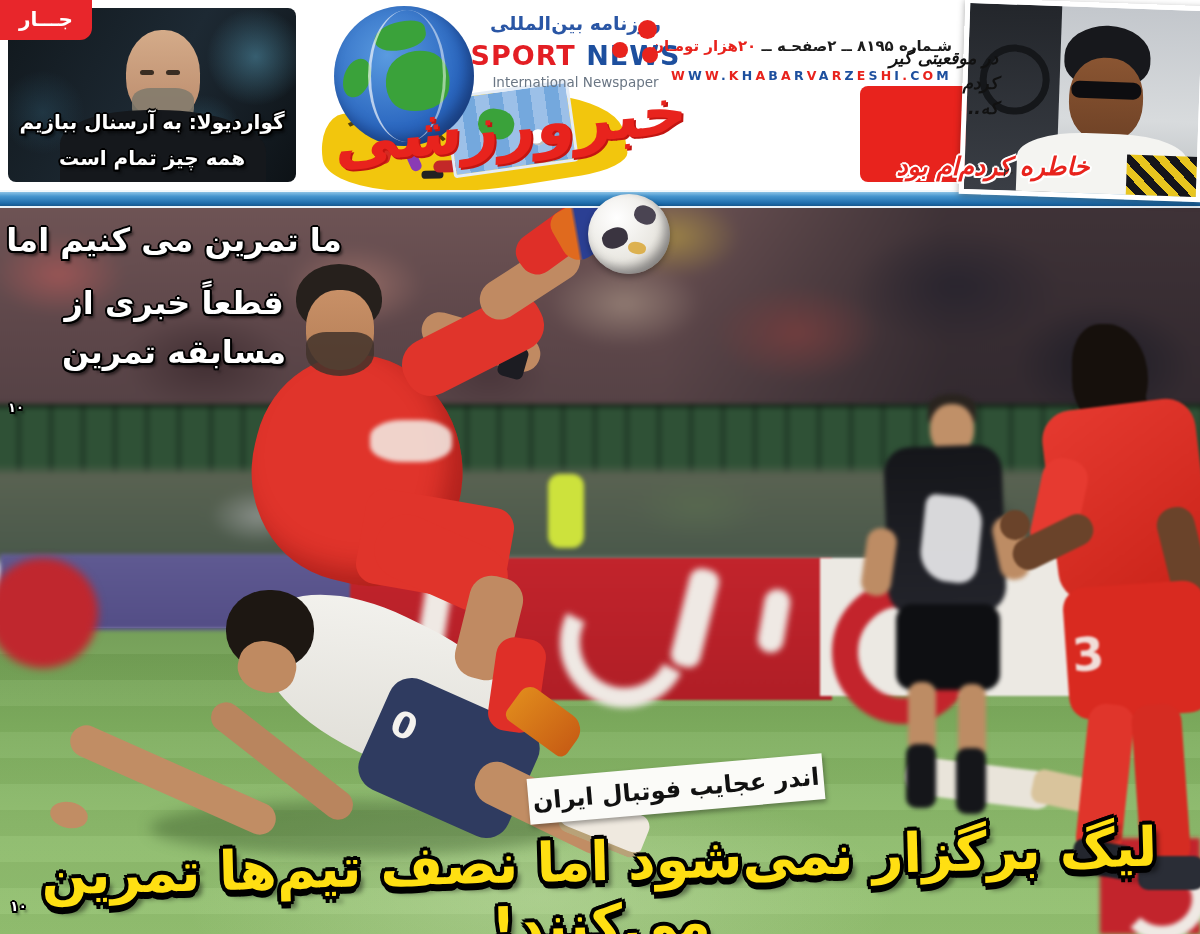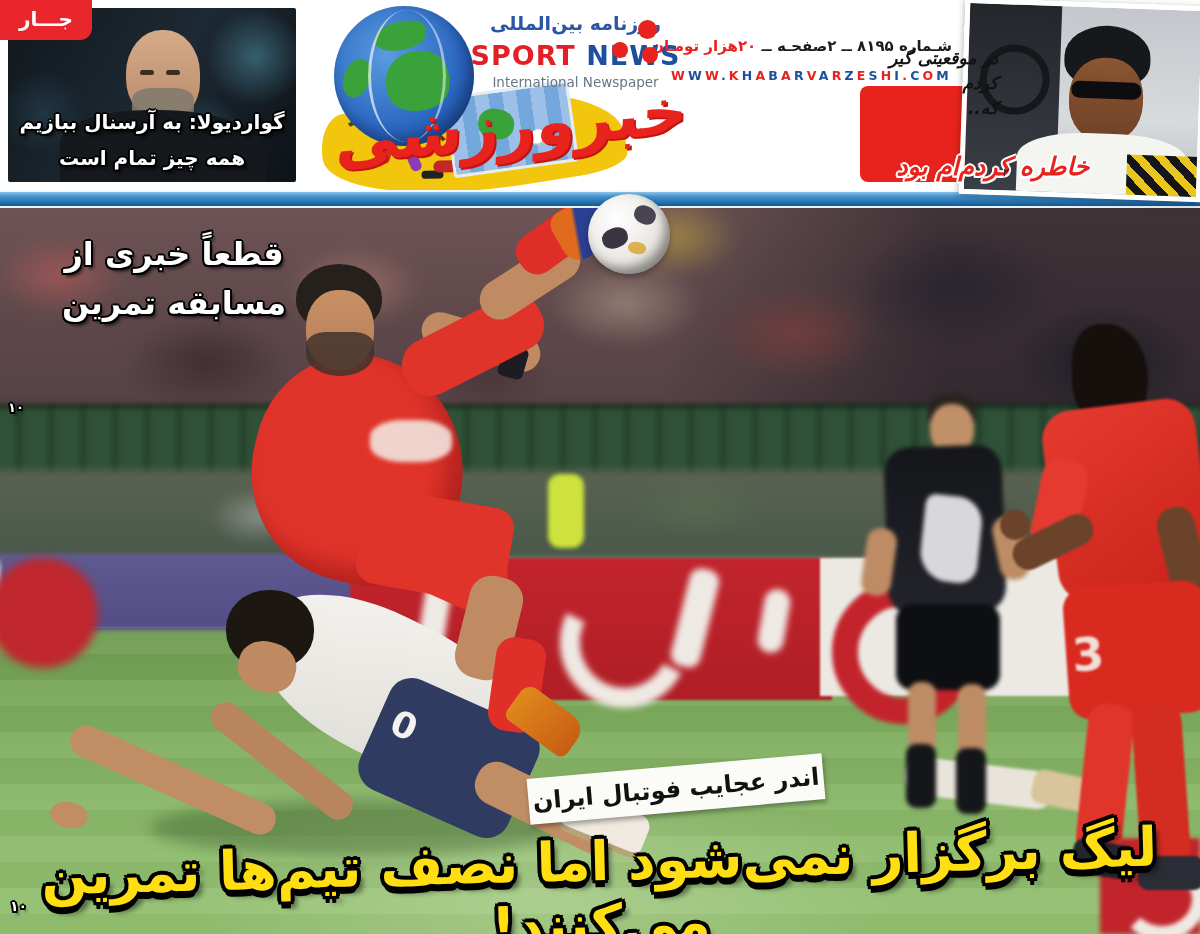--- a/index.html
+++ b/index.html
@@ -25,21 +25,21 @@
   .photo{position:absolute;left:0;top:208px;width:1200px;height:726px;}
   .photo-bg{position:absolute;left:0;top:0;width:1200px;height:726px;overflow:hidden;}
 </style>
 </head>
 <body>
 
 <div class="page">
 
   <div class="abs" style="left:0;top:0;width:1200px;height:190px;background:#fff;">
 
-    <div class="abs" style="left:8px;top:8px;width:288px;height:174px;overflow:hidden;border-radius:2px;
+    <div class="abs" style="left:8px;top:8px;width:288px;height:174px;overflow:hidden;border-radius:8px;
                 background:
                  radial-gradient(70px 70px at 86% 28%, rgba(94,170,200,.45), transparent 70%),
                  radial-gradient(55px 55px at 68% 72%, rgba(70,140,170,.32), transparent 70%),
                  radial-gradient(60px 60px at 12% 60%, rgba(60,120,150,.25), transparent 70%),
                  linear-gradient(120deg,#11181d,#1d2933 52%,#0d1216);">
       <div class="abs" style="left:118px;top:22px;width:74px;height:90px;border-radius:48% 48% 42% 46%;
                   background:linear-gradient(180deg,#d4ab89,#bb8b6c);"></div>
       <div class="abs" style="left:132px;top:62px;width:14px;height:5px;background:#3a2d22;border-radius:3px;box-shadow:26px 0 0 #3a2d22;"></div>
       <div class="abs" style="left:124px;top:80px;width:62px;height:40px;border-radius:30% 30% 48% 48%;background:#837b6d;opacity:.9;"></div>
       <div class="abs" style="left:52px;top:102px;width:206px;height:80px;border-radius:42% 52% 0 0;background:#15181c;"></div>
@@ -245,20 +245,21 @@
 
     <div class="abs" style="left:588px;top:-14px;width:82px;height:80px;border-radius:50%;z-index:6;
                 background:radial-gradient(circle at 35% 30%, #ffffff, #e9e7e1 55%, #b9b5ab 85%);
                 box-shadow:inset -5px -6px 10px rgba(40,40,50,.4), 0 3px 6px rgba(0,0,0,.3);">
       <div class="abs" style="left:14px;top:34px;width:26px;height:20px;background:#3a3440;border-radius:45%;transform:rotate(-18deg);"></div>
       <div class="abs" style="left:46px;top:12px;width:22px;height:18px;background:#4a4452;border-radius:45%;transform:rotate(22deg);"></div>
       <div class="abs" style="left:40px;top:48px;width:18px;height:12px;background:#d8a22a;border-radius:45%;transform:rotate(10deg);opacity:.8;"></div>
     </div>
 
     <div class="abs ctr rtl ol-k" style="left:0;top:8px;width:348px;font-size:32px;font-weight:bold;color:#fff;line-height:49px;z-index:10;">
+      <span class="headline-line">ما تمرین می کنیم اما</span>
       <span class="headline-line" style="margin-top:14px;display:block;">قطعاً خبری از</span>
       <span class="headline-line">مسابقه تمرین</span>
     </div>
     <div class="abs ol-k" style="left:8px;top:192px;font-size:13px;color:#fff;font-weight:bold;z-index:10;">۱۰</div>
 
     <div class="abs ctr rtl" style="left:528px;top:558px;width:296px;height:46px;line-height:46px;background:#fbfbf8;
                 transform:rotate(-5deg);box-shadow:1px 3px 5px rgba(0,0,0,.35);z-index:10;">
       <span style="font-size:24px;font-weight:bold;color:#111;">اندر عجایب فوتبال ایران</span>
     </div>
 

